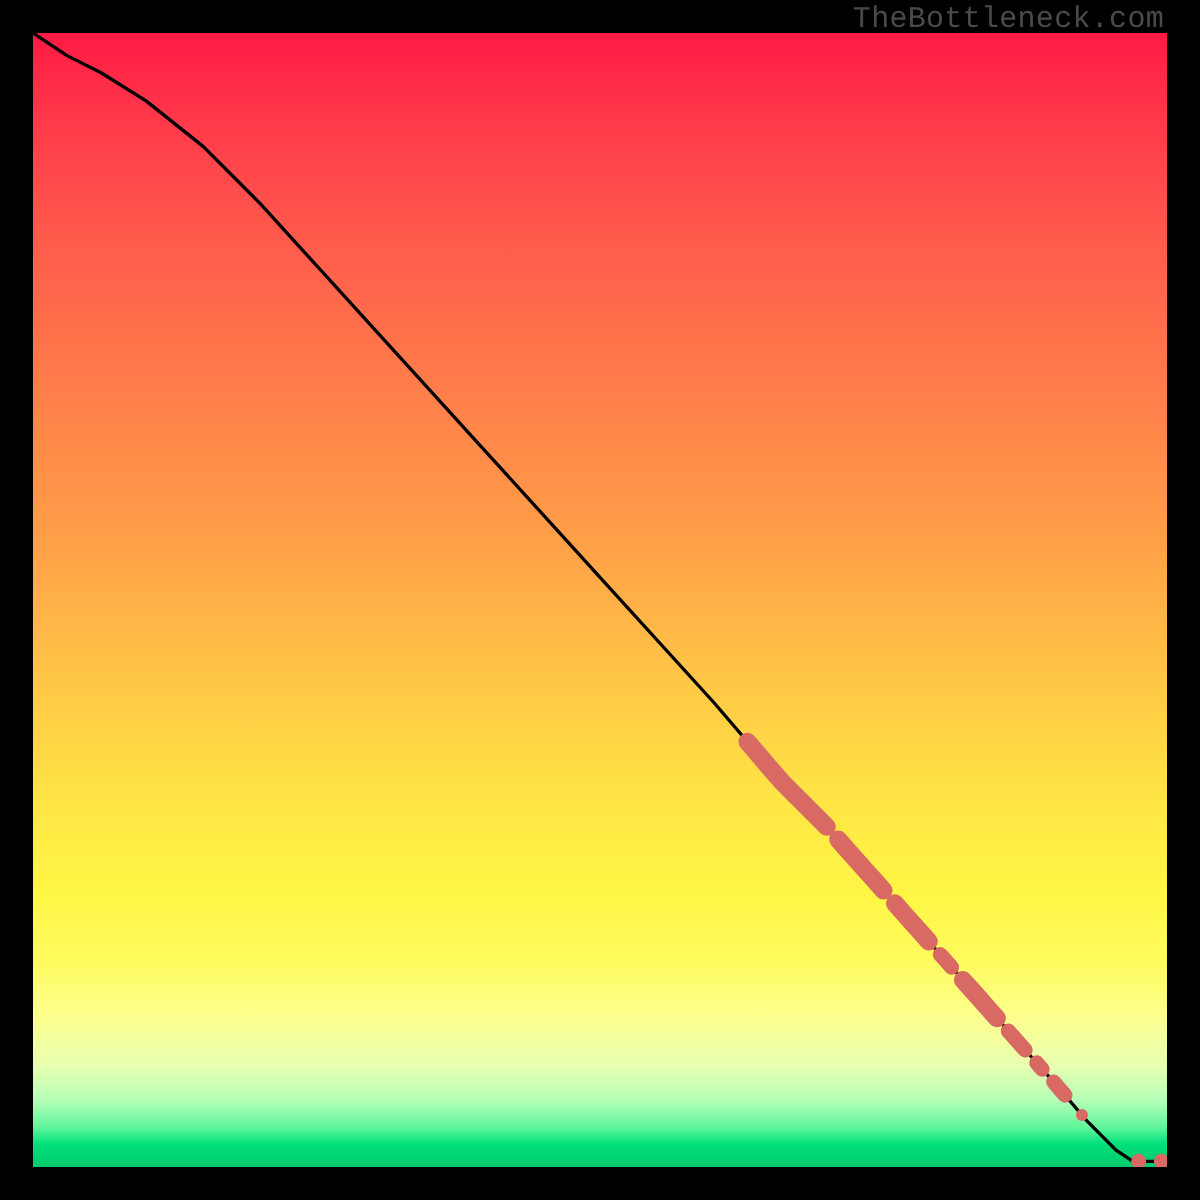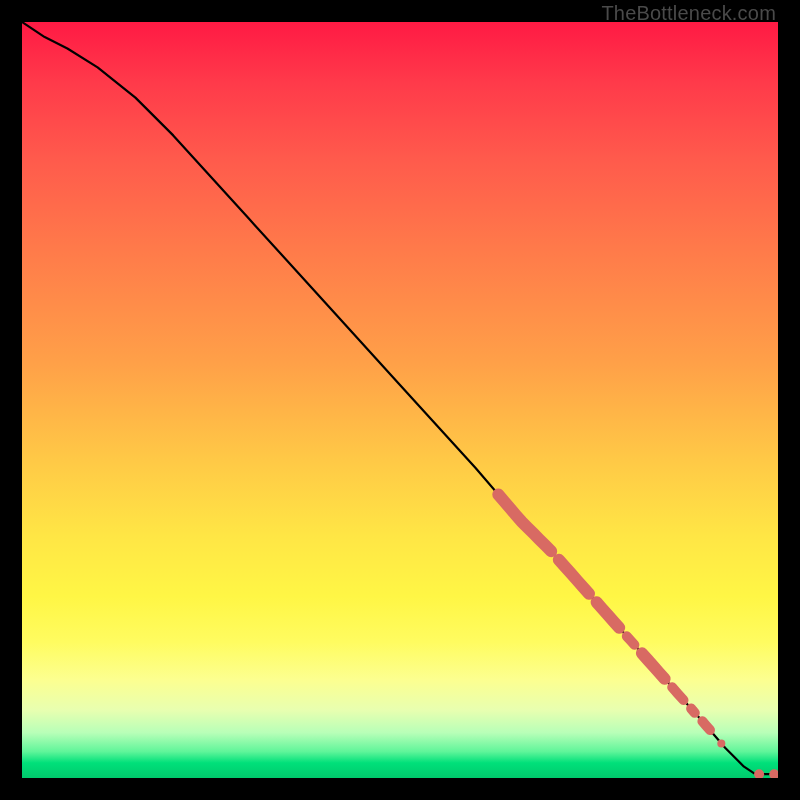--- a/index.html
+++ b/index.html
@@ -45,20 +45,21 @@
     );
   }
   .attribution {
     position: absolute;
     top: 2px;
     right: 24px;
     color: #4a4a4a;
     font-size: 20px;
     font-weight: 500;
     letter-spacing: 0.2px;
+    font-family: Liberation Mono, monospace;
   }
   svg.curve {
     position: absolute;
     left: 0;
     top: 0;
   }
 </style>
 </head>
 <body>
 

